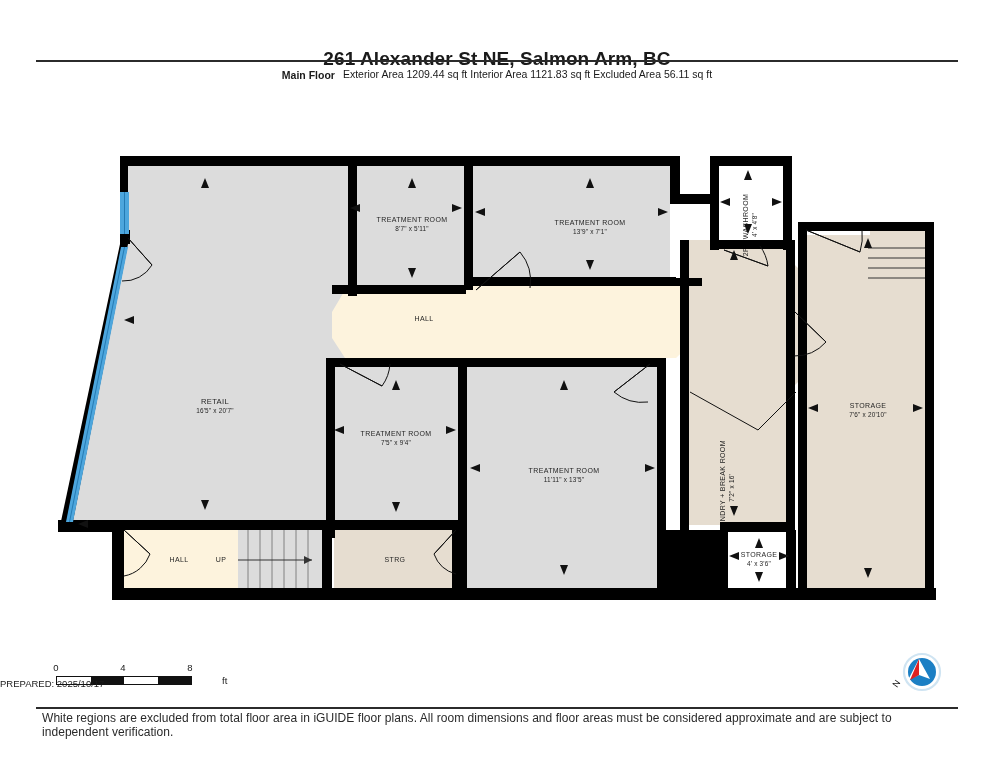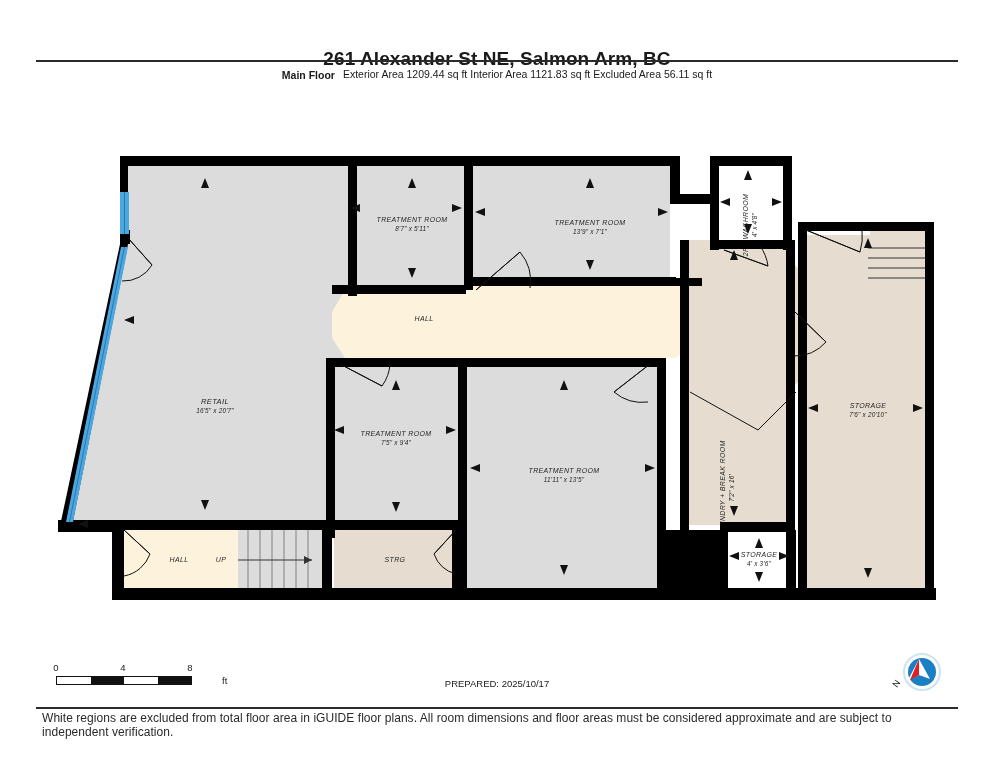--- a/index.html
+++ b/index.html
@@ -68,21 +68,20 @@
     white-space: nowrap;
   }
 
   
   #plan-canvas {
     position: absolute;
     left: 0;
     top: 130px;
     width: 994px;
     height: 500px;
-    font-style: italic;
   }
   #plan-svg {
     display: block;
   }
 
   .rm-label {
     font-family: "Liberation Sans", sans-serif;
     font-size: 7px;
     fill: #1f1f1f;
     text-anchor: middle;
@@ -133,21 +132,20 @@
     top: 13px;
     font-size: 9.5px;
     margin-left: 24px;
   }
 
   #prepared {
     position: absolute;
     top: 678px;
     left: 0;
     width: 994px;
-    text-align: center;
     font-size: 9.5px;
   }
 
   #compass {
     position: absolute;
     left: 886px;
     top: 648px;
     width: 62px;
     height: 52px;
   }

